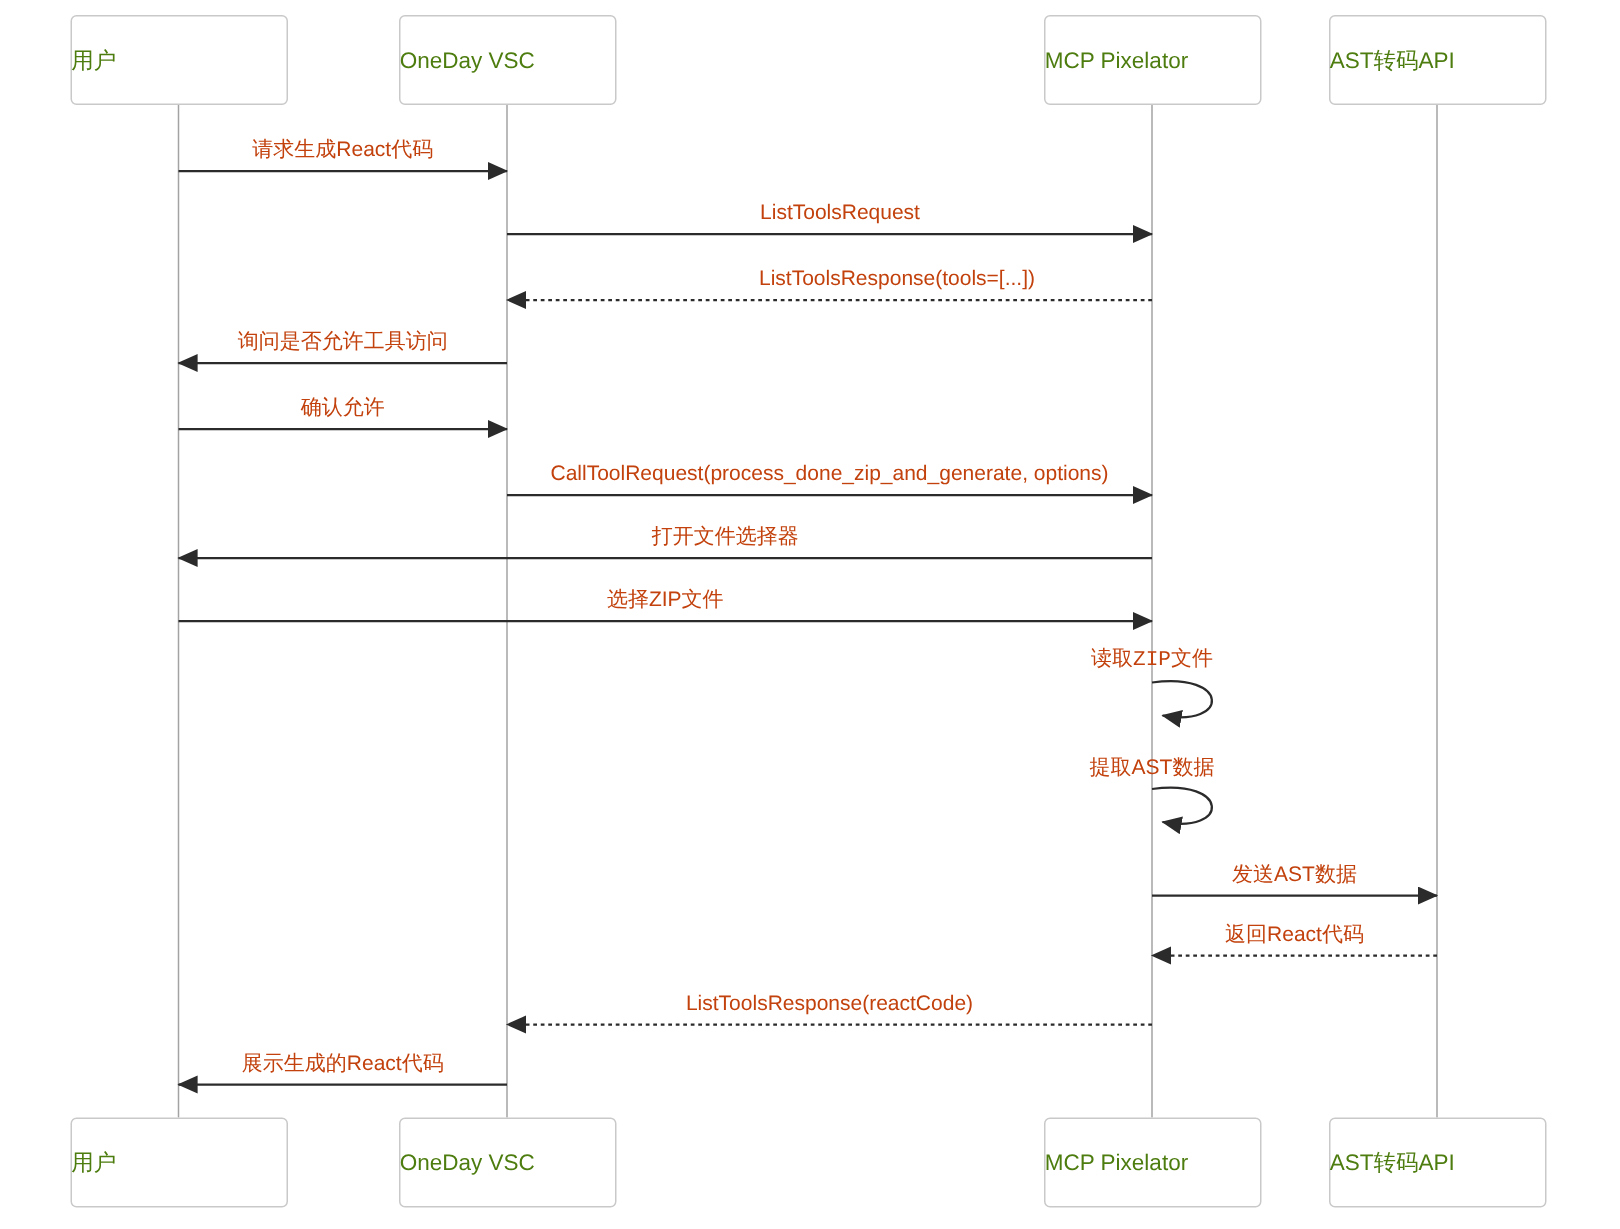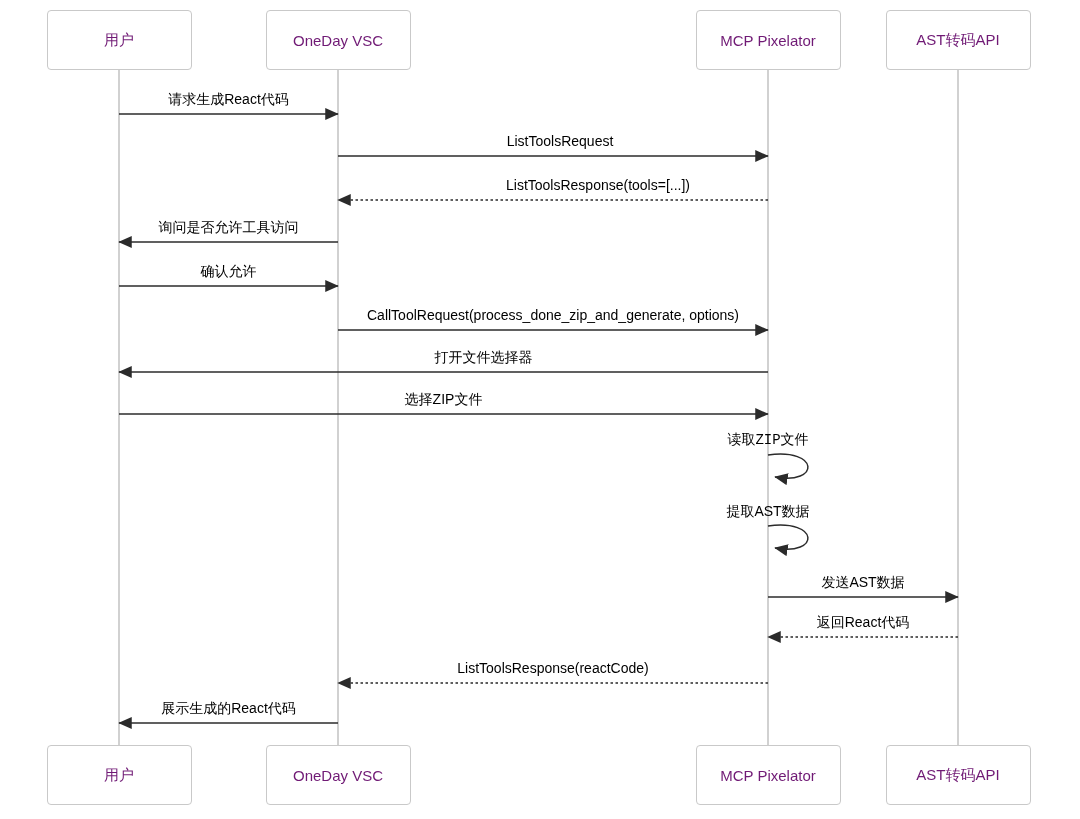--- a/index.html
+++ b/index.html
@@ -13,30 +13,30 @@
   }
   #canvas svg { position: absolute; left: 0; top: 0; }
   .pbox {
     position: absolute;
     box-sizing: border-box;
     background: #ffffff;
     border: 1px solid #c9c9c9;
     border-radius: 4px;
     display: flex;
     align-items: center;
-    justify-content: center;
+    justify-content: flex-start;
     font-size: 15px;
-    color: #701a75;
+    color: #4d7c0f;
     z-index: 2;
   }
   .msg-label {
     position: absolute;
     transform: translate(-50%, -100%);
     font-size: 14px;
-    color: #000000;
+    color: #c2410c;
     white-space: nowrap;
     z-index: 1;
     background: transparent;
     line-height: 1.2;
   }
 </style>
 </head>
 <body>
 
 <div id="canvas">

